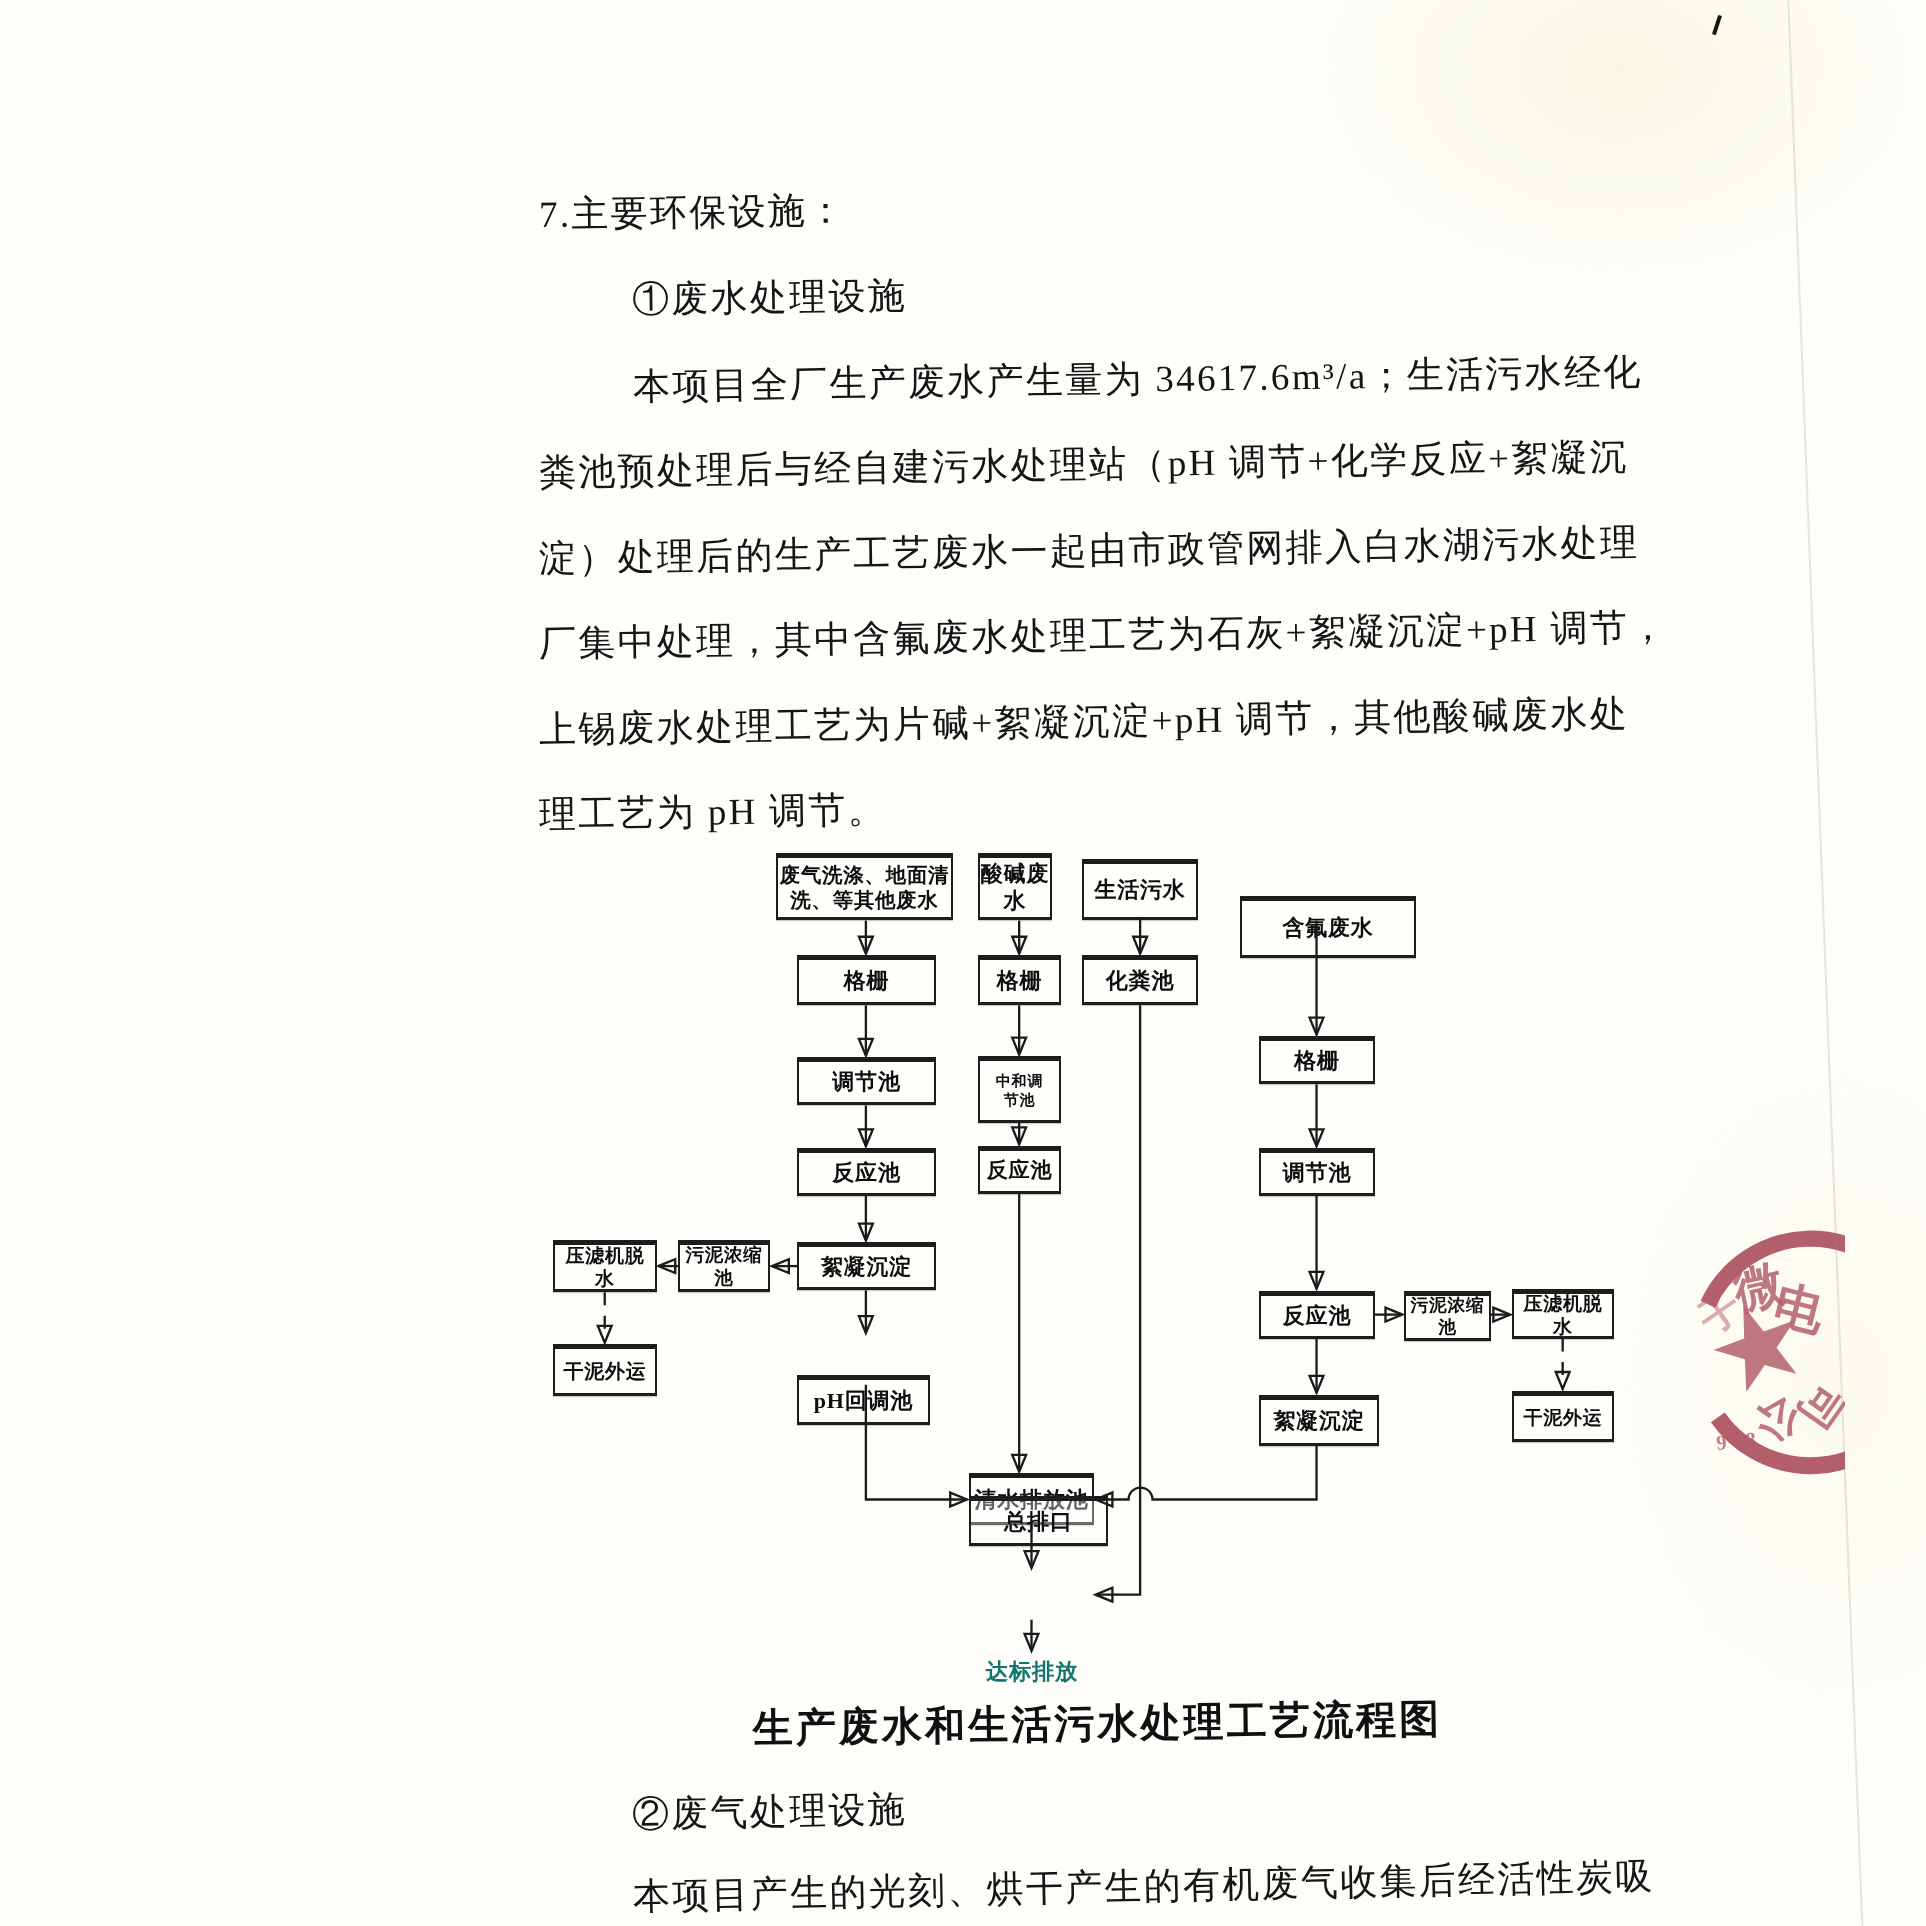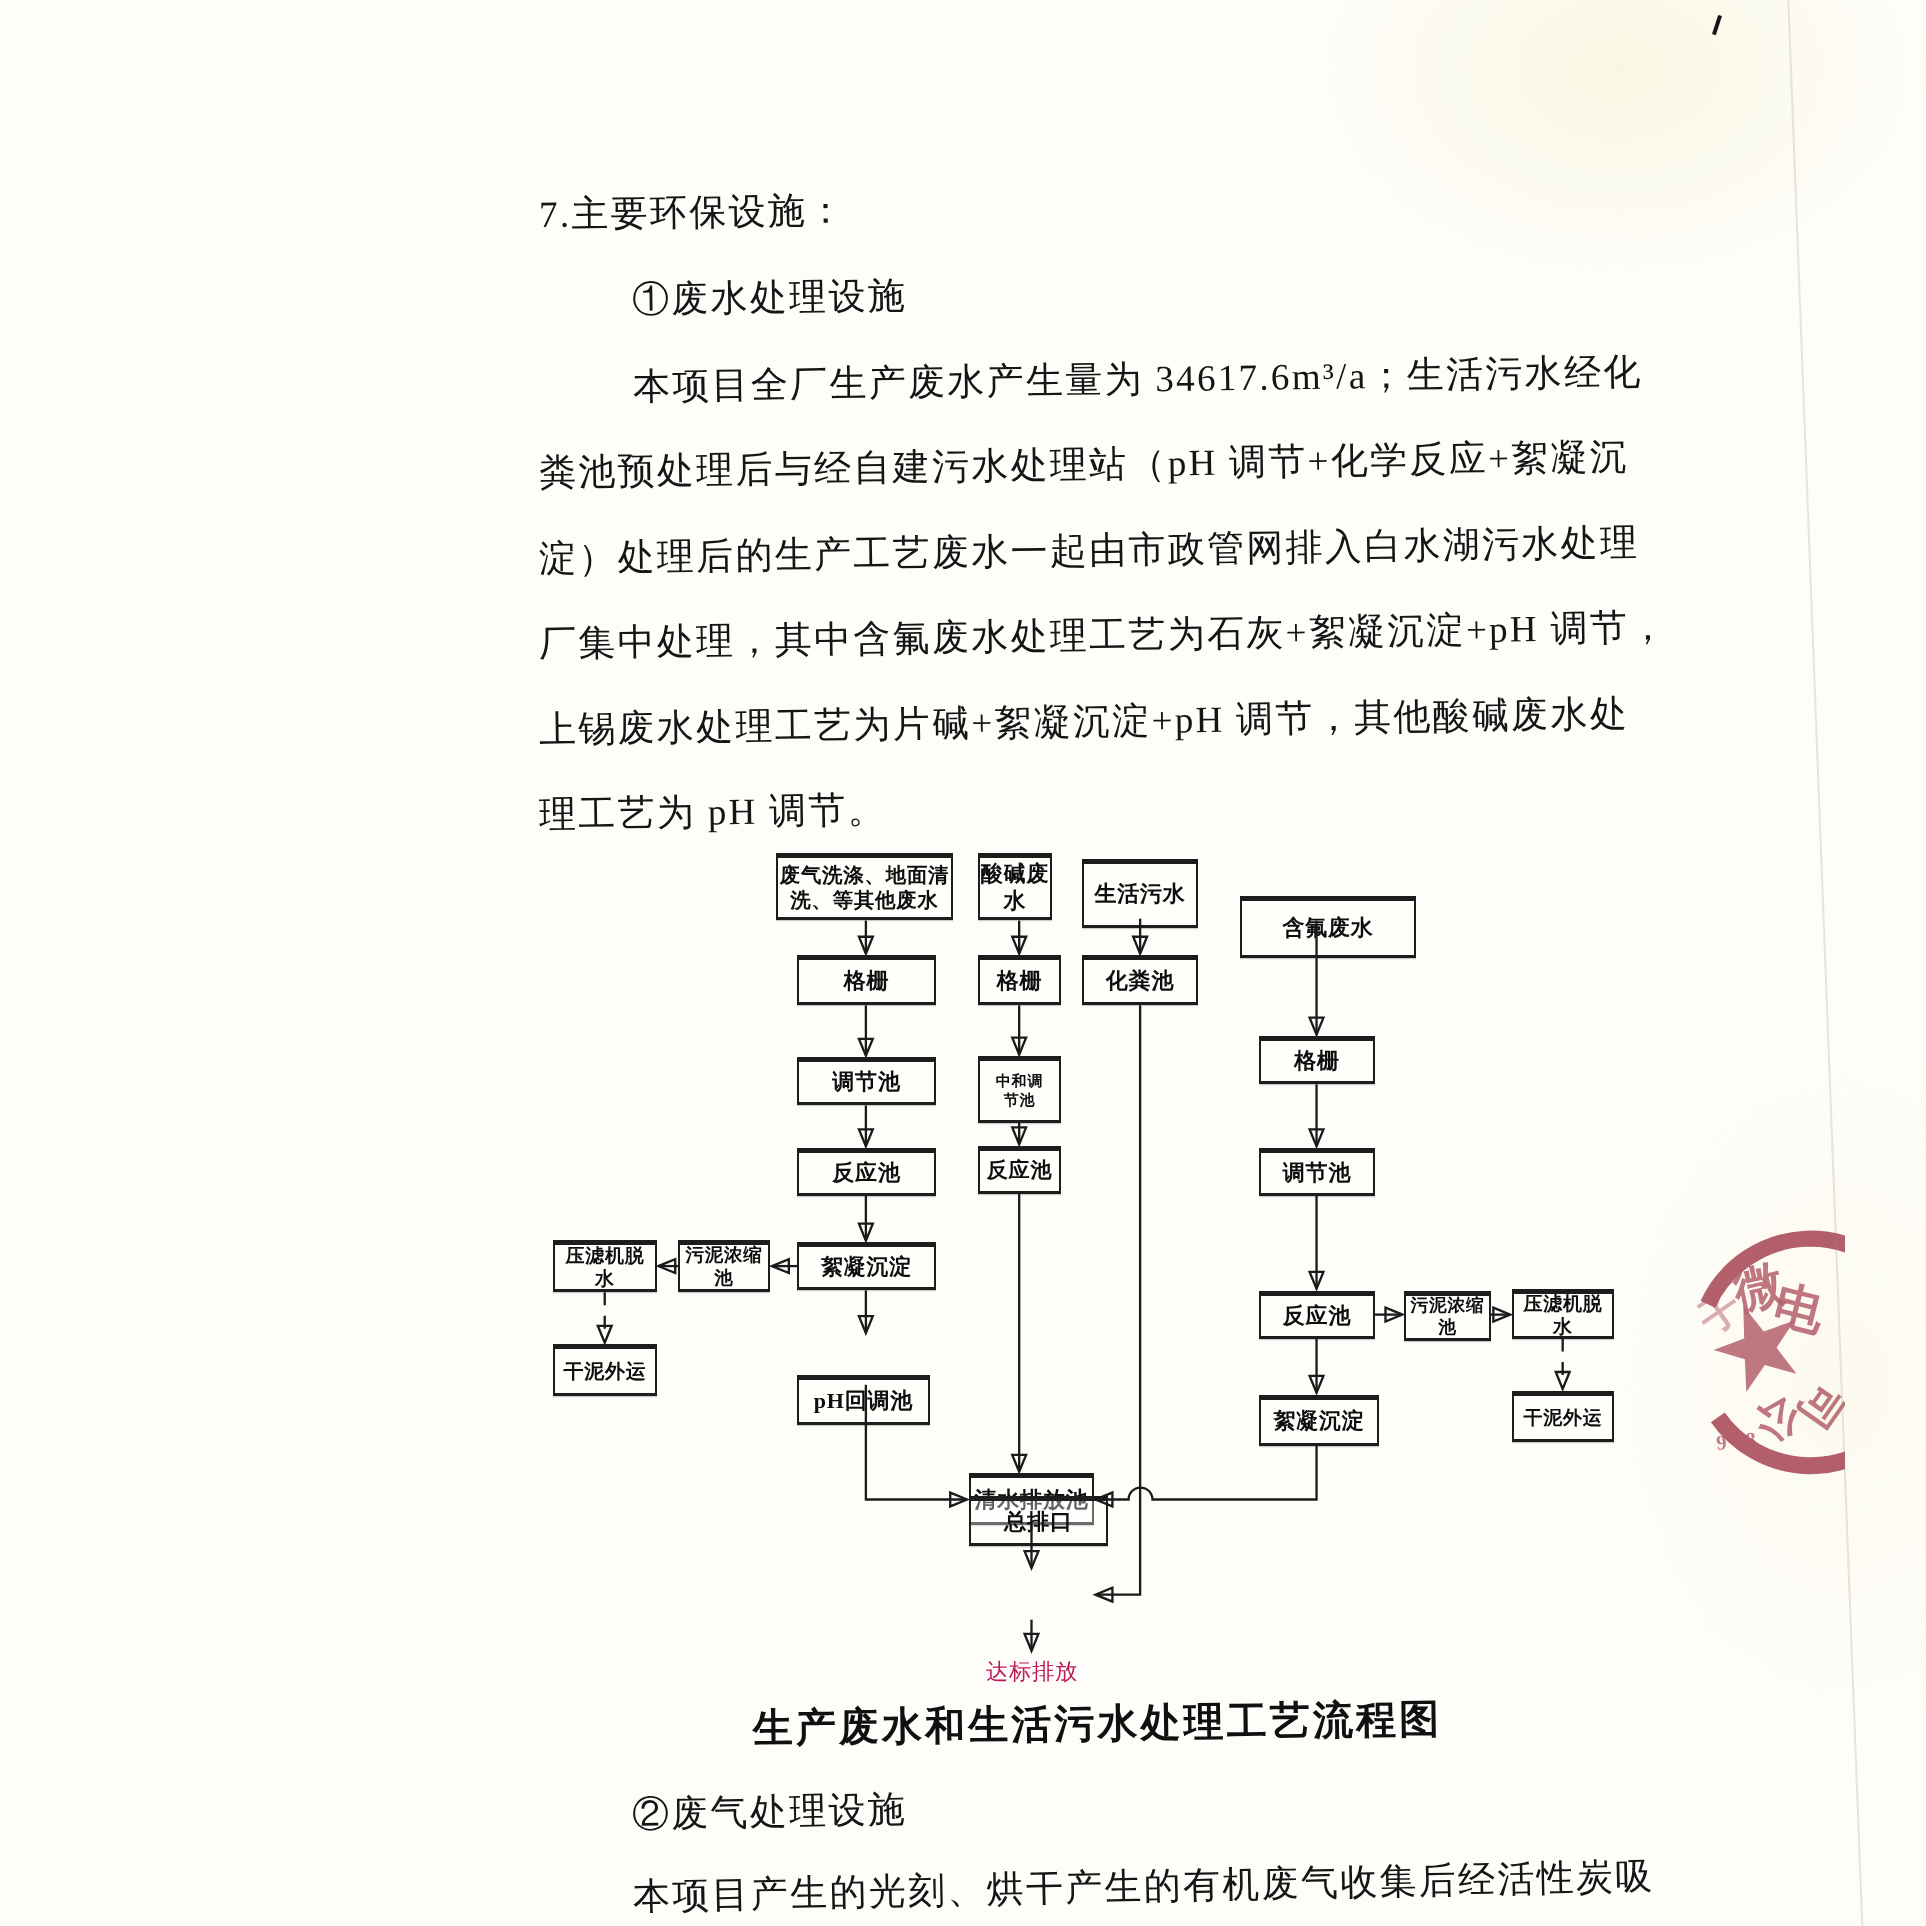--- a/index.html
+++ b/index.html
@@ -27,22 +27,22 @@
   .box{
     position:absolute;box-sizing:border-box;
     border:2.3px solid #1d1d1d;border-top-width:5px;border-bottom-width:3.5px;
     background:rgba(255,255,255,.35);
     display:flex;align-items:center;justify-content:center;text-align:center;
     font-size:22px;line-height:1.22;font-weight:700;color:#0e0e0e;
     white-space:pre-line;letter-spacing:0.8px;
     box-shadow:0 1.2px 0 rgba(60,60,60,.25);
   }
   .flow-label{
-    position:absolute;text-align:center;font-size:22.3px;font-weight:400;
-    color:#be185d;letter-spacing:0.8px;
+    position:absolute;text-align:center;font-size:22.3px;font-weight:700;
+    color:#0f766e;letter-spacing:0.8px;
   }
   .connectors{position:absolute;left:0;top:0;}
   .connectors path{stroke:#1a1a1a;stroke-width:6px;fill:none;}
   .connectors path.dash{stroke-dasharray:34 27;}
   .artifact{position:absolute;background:#161616;}
   .stamp-clip{
     position:absolute;left:1645px;top:1206px;width:200px;height:304px;
     overflow:hidden;pointer-events:none;
   }
   .stamp-clip svg{position:absolute;left:0;top:0;}
@@ -64,21 +64,21 @@
 <div class="tline" style="left:539px;top:453px">粪池预处理后与经自建污水处理站（pH 调节+化学反应+絮凝沉</div>
 <div class="tline" style="left:539px;top:539px">淀）处理后的生产工艺废水一起由市政管网排入白水湖污水处理</div>
 <div class="tline" style="left:539px;top:624px">厂集中处理，其中含氟废水处理工艺为石灰+絮凝沉淀+pH 调节，</div>
 <div class="tline" style="left:539px;top:710px">上锡废水处理工艺为片碱+絮凝沉淀+pH 调节，其他酸碱废水处</div>
 <div class="tline" style="left:539px;top:795px">理工艺为 pH 调节。</div>
 
 <div class="box" style="left:776px;top:853px;width:177px;height:67px;font-size:20.4px">废气洗涤、地面清
 洗、等其他废水</div>
 <div class="box" style="left:978px;top:853px;width:74px;height:67px">酸碱废
 水</div>
-<div class="box" style="left:1082px;top:859px;width:116px;height:69px">生活污水</div>
+<div class="box" style="left:1082px;top:859px;width:116px;height:61px">生活污水</div>
 <div class="box" style="left:1240px;top:896px;width:176px;height:62px">含氟废水</div>
 
 <div class="box" style="left:797px;top:955px;width:139px;height:50px">格栅</div>
 <div class="box" style="left:978px;top:955px;width:83px;height:50px">格栅</div>
 <div class="box" style="left:1082px;top:955px;width:116px;height:50px">化粪池</div>
 <div class="box" style="left:1259px;top:1036px;width:116px;height:48px">格栅</div>
 
 <div class="box" style="left:797px;top:1057px;width:139px;height:48px">调节池</div>
 <div class="box" style="left:978px;top:1056px;width:83px;height:67px;font-size:15px">中和调
 节池</div>

